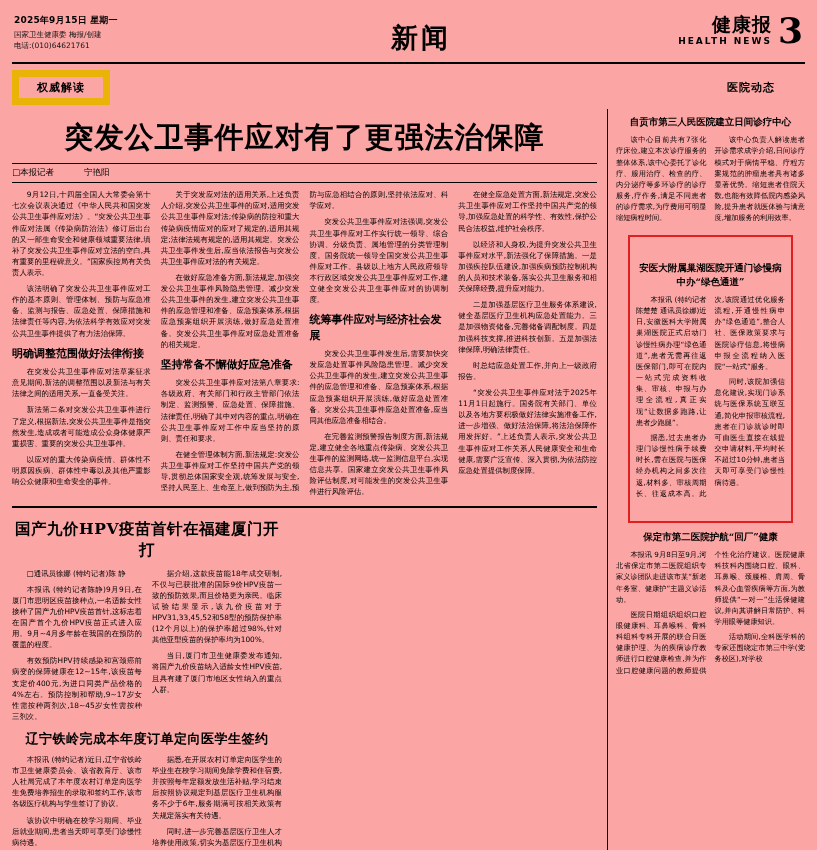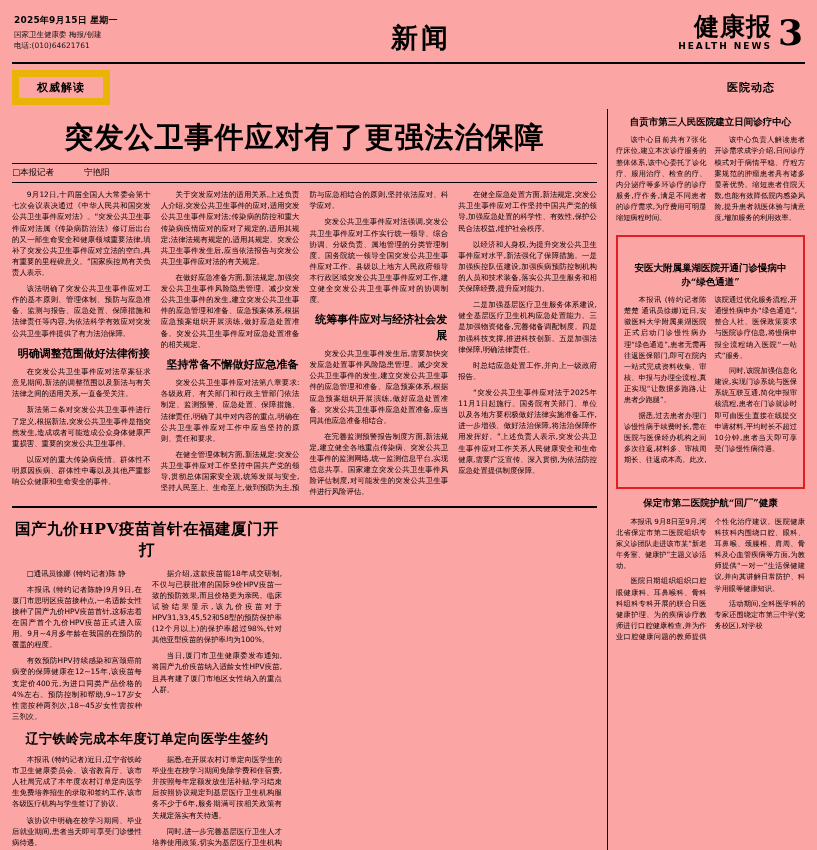--- a/index.html
+++ b/index.html
@@ -62,21 +62,21 @@
     width: 185px;
     text-align: right;
     display: flex;
     align-items: center;
     justify-content: flex-end;
     gap: 4px;
   }
   .brand-block { text-align: right; }
   .brand-cn {
     font-family: "DejaVu Serif", "Liberation Serif", serif;
-    font-size: 25px;
+    font-size: 19px;
     font-weight: bold;
     letter-spacing: 1px;
     line-height: 1;
   }
   .brand-en {
     font-size: 9px;
     letter-spacing: 2px;
     font-weight: bold;
     margin-top: 2px;
   }
@@ -148,21 +148,21 @@
     font-size: 7.4px;
     line-height: 1.5;
     text-align: justify;
   }
   .cols-4 { column-count: 4; }
   .cols p { margin: 0 0 5px 0; text-indent: 2em; }
   .subhead {
     font-family: "DejaVu Serif", "Liberation Serif", serif;
     font-size: 11px;
     font-weight: bold;
-    text-align: right;
+    text-align: left;
     margin: 7px 1px 5px 0;
     break-inside: avoid;
     line-height: 1.4;
   }
 
   
   .hr-thick { border-top: 2px solid #000; margin: 8px 0 7px 0; }
   .lower {
     display: flex;
     gap: 10px;
@@ -233,21 +233,21 @@
     line-height: 1.55;
     text-align: justify;
     column-count: 2;
     column-gap: 8px;
   }
   .rc-text p { margin: 0 0 4px 0; text-indent: 2em; }
 
   .highlight-box {
     border: 2px solid #e02020;
     padding: 22px 6px;
-    margin: 7px 0;
+    margin: 7px 12px;
   }
 </style>
 </head>
 <body>
 
 <div class="page">
 
   <div class="masthead">
     <div class="mast-left">
       <div class="mast-date">2025年9月15日 星期一</div>

